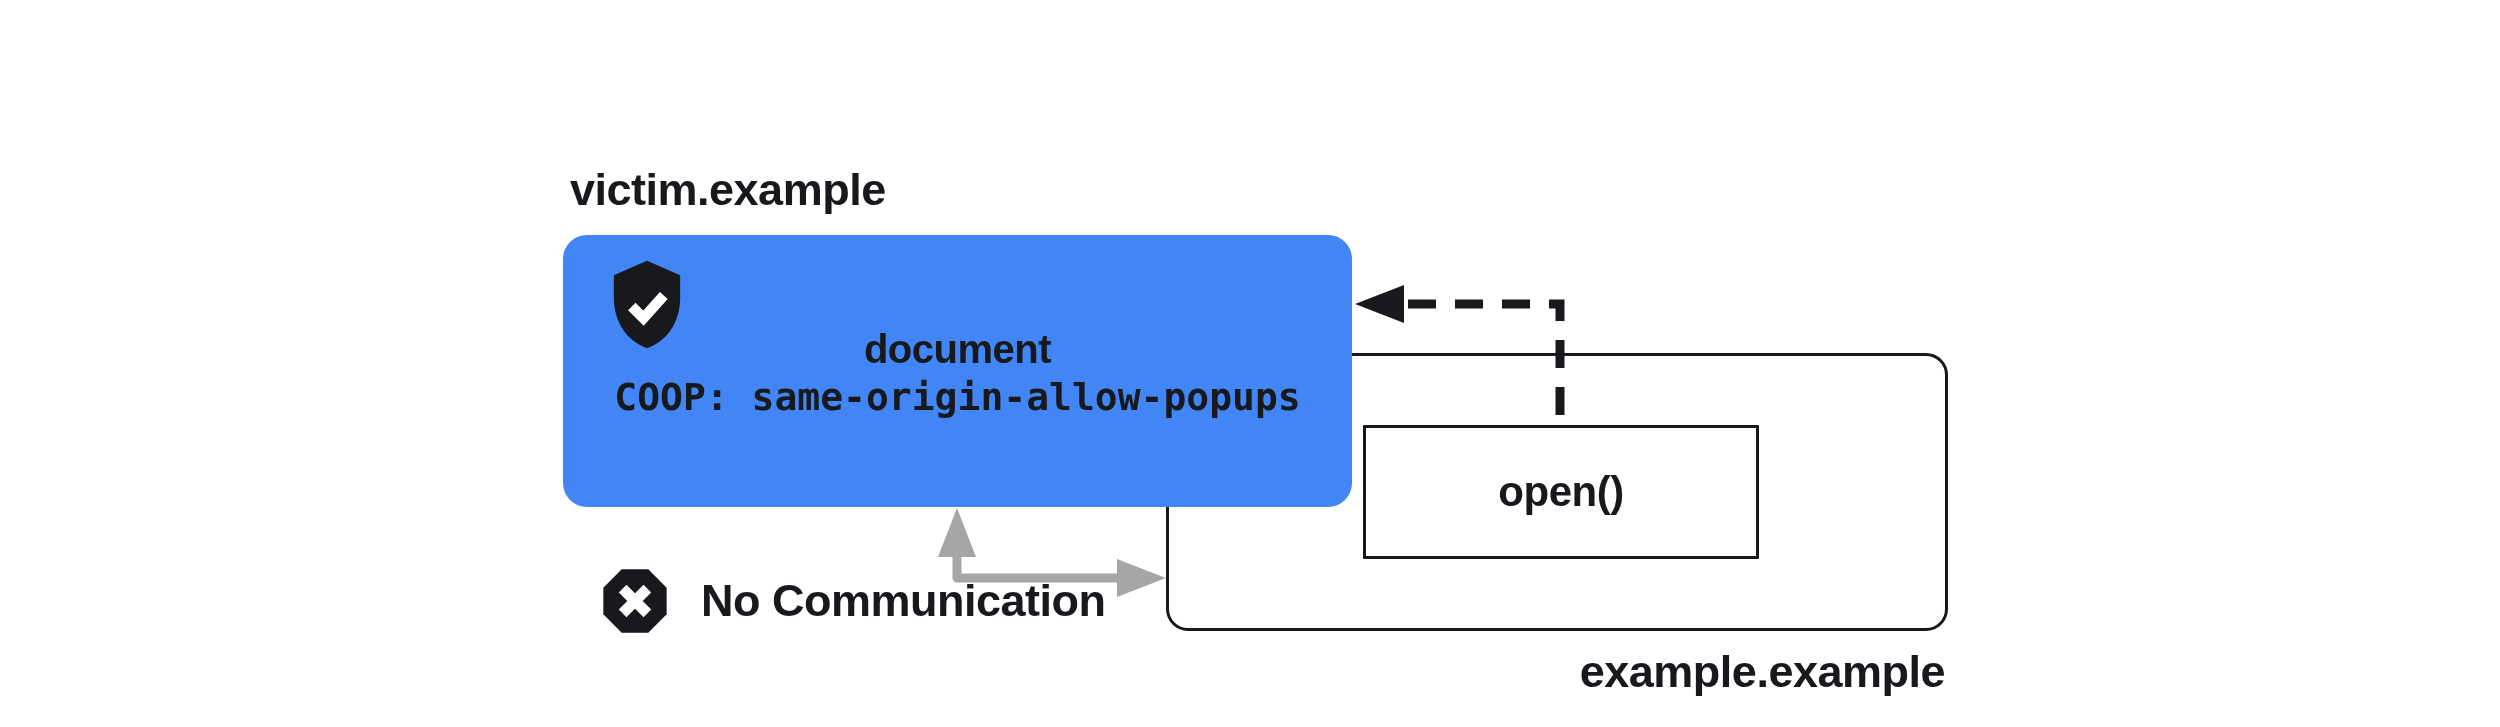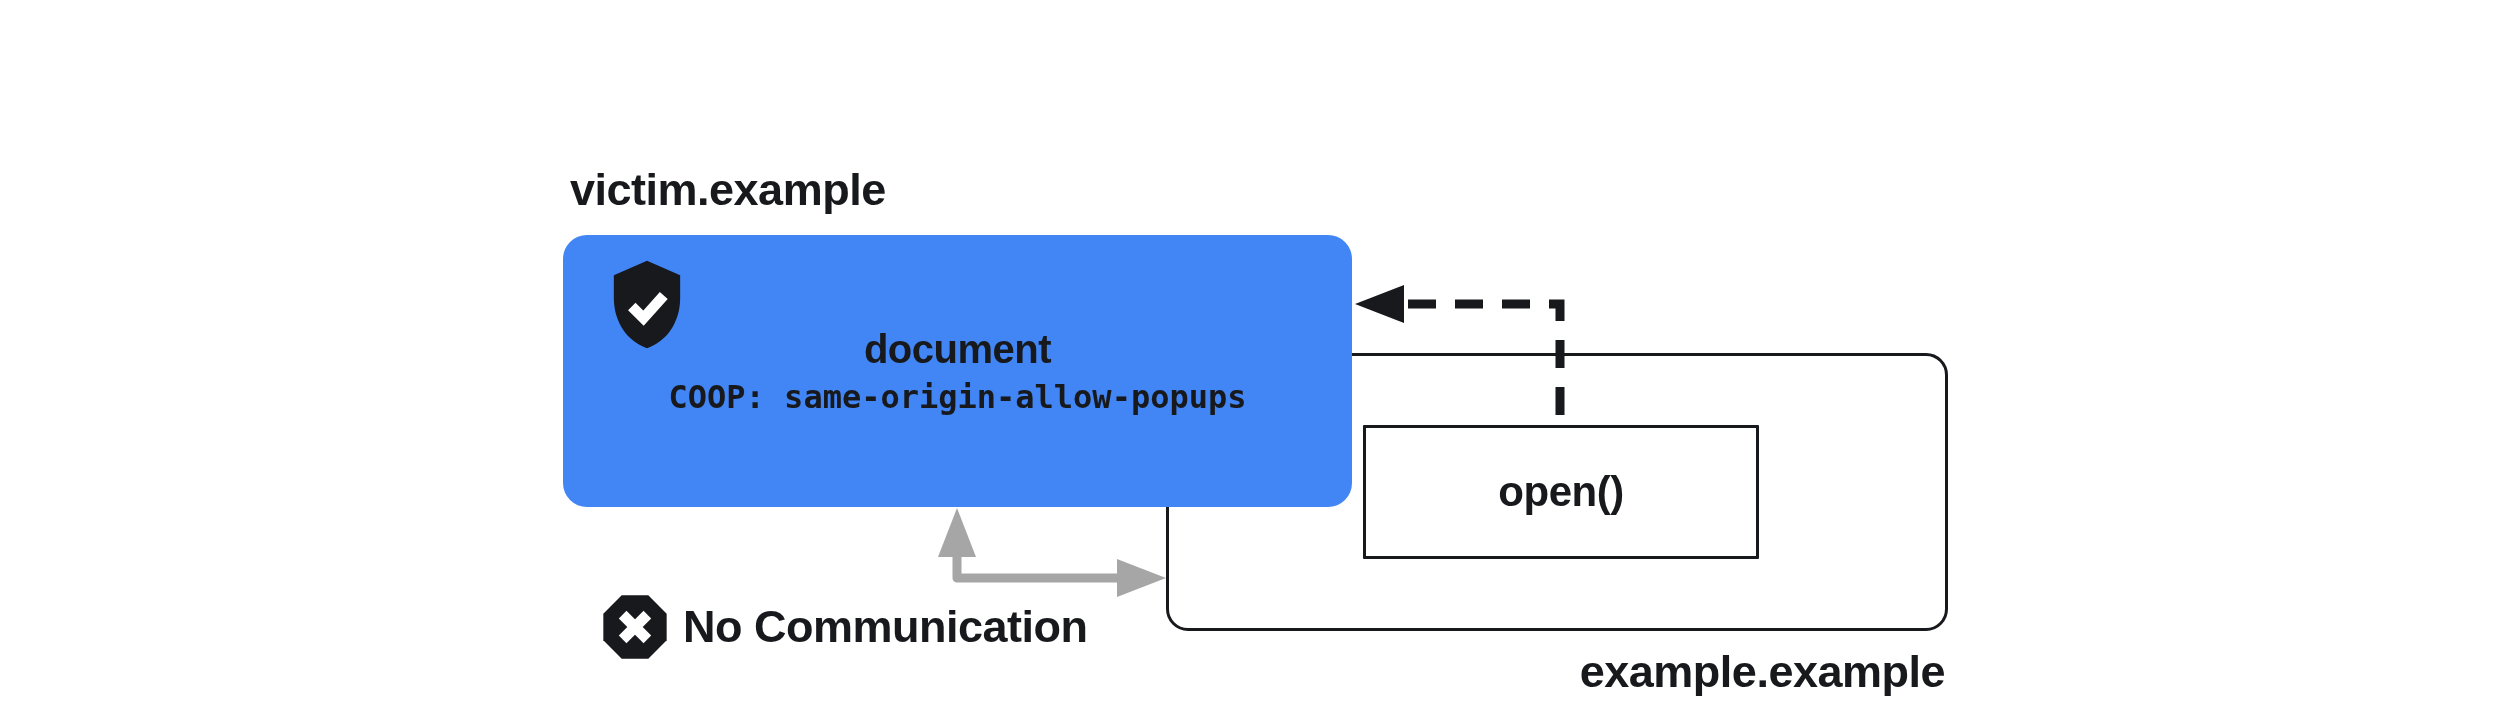--- a/index.html
+++ b/index.html
@@ -72,38 +72,38 @@
   .doc-line{
     font-weight:bold;
     font-size:40px;
     line-height:48px;
     letter-spacing:-0.5px;
     color:var(--ink);
   }
   .coop-line{
     font-family:"DejaVu Sans Mono",monospace;
     font-weight:bold;
-    font-size:32px;
+    font-size:38px;
     line-height:49px;
     color:var(--ink);
     white-space:nowrap;
   }
   .arrows{
     position:absolute;left:0;top:0;width:2500px;height:727px;
     z-index:4;
     pointer-events:none;
   }
   .dash-line{stroke:var(--ink);stroke-width:9;fill:none;stroke-dasharray:28 19;}
   .gray-line{stroke:var(--arrow-gray);stroke-width:9;fill:none;stroke-linejoin:round;}
   .ink-fill{fill:var(--ink);}
   .gray-fill{fill:var(--arrow-gray);}
   .nocomm{
     position:absolute;
-    left:597px;top:589px;
-    display:flex;align-items:center;gap:10px;
+    left:597px;top:563px;
+    display:flex;align-items:center;gap:28px;
     z-index:5;
   }
   .nocomm-text{
     font-weight:bold;
     font-size:45px;
     letter-spacing:-0.5px;
     color:var(--ink);
     white-space:nowrap;
   }
 </style>

